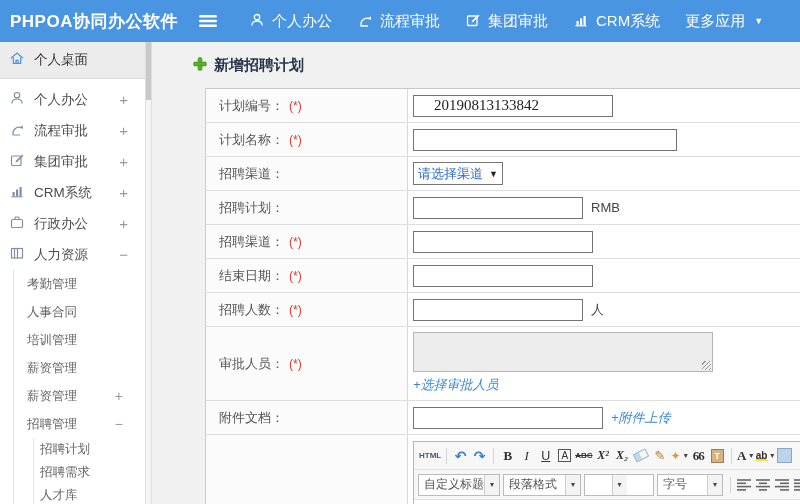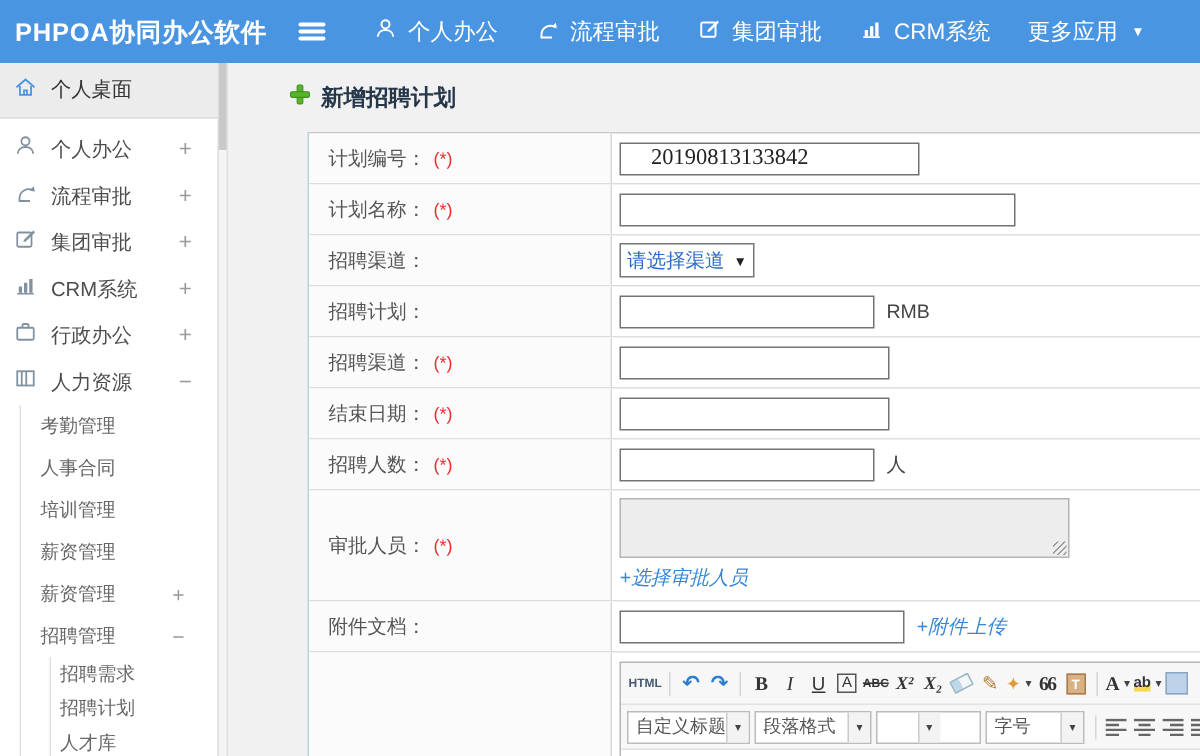--- a/index.html
+++ b/index.html
@@ -216,24 +216,24 @@
       <div class="s2">
           <span>薪资管理</span>
           <span class="exp">+</span>
         </div>
       <div class="s2">
           <span>招聘管理</span>
           <span class="exp">−</span>
         </div>
       <div class="sub3">
         <div class="s3">
+            <span>招聘计划</span>
+          </div>
+        <div class="s3">
             <span>招聘需求</span>
-          </div>
-        <div class="s3">
-            <span>招聘计划</span>
           </div>
         <div class="s3">
             <span>人才库</span>
           </div>
       </div>
     </div>
   </aside>
   <div class="vscroll">
       <div class="vthumb"></div>
     </div>

